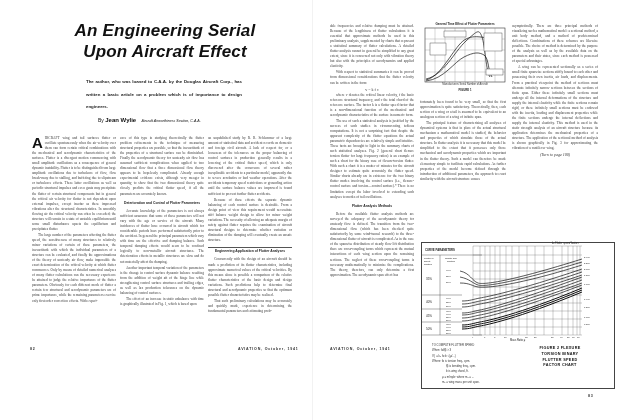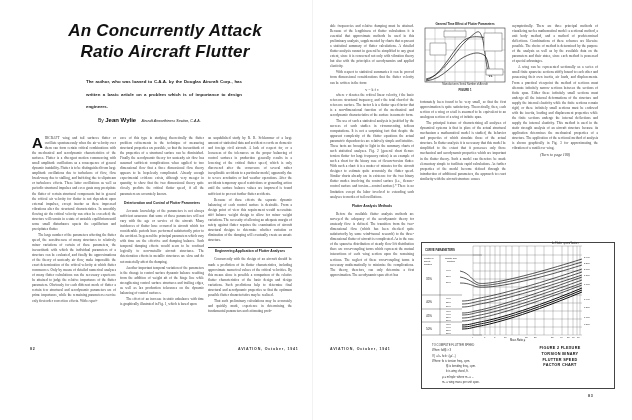--- a/index.html
+++ b/index.html
@@ -32,22 +32,22 @@
   .tbl-head { position:absolute; left:3px; top:5px; font-family:"Liberation Sans", sans-serif; font-size:2.8px; font-weight:bold; color:#222; }
 </style>
 </head>
 <body>
 
 <div class="spread">
 
   <div class="gutter"></div>
 
   <div class="title">
-    <div>An Concurrently Attack</div>
-    <div>Ratio Aircraft Flutter</div>
+    <div>An Engineering Serial</div>
+    <div>Upon Aircraft Effect</div>
   </div>
   <div class="deck">The author, who was loaned to C.A.A. by the Douglas Aircraft Corp., has written a basic article on a problem which is of importance to design engineers.</div>
   <div class="byline">
     <span>By</span>
     <span class="name">Jean Wylie</span>
     <span class="aff">Aircraft Airworthiness Section, C.A.A.</span>
   </div>
 
   <div class="col" style="left:32px; top:136px; width:84px; height:200px;">
     <p class="first"><span class="drop">A</span><span>IRCRAFT wing and tail surfaces flutter or oscillate spontaneously when the air velocity over them can form certain critical combinations with the mechanical and aerodynamic characteristics of the surfaces. Flutter is a divergent motion commencing with small amplitude oscillations as a consequence of general dynamic instability. Flutter is to be distinguished from large amplitude oscillations due to turbulence of flow, flow break-away due to stalling, and buffeting due to slipstream or turbulence effects. These latter oscillations as well as periodic structural impulses and even gusts may precipitate the flutter of certain structural components but in general the critical air velocity for flutter is not dependent upon external impulses, except insofar as these impressed vibrations alter the structural characteristics. In smoothly flowing air the critical velocity can often be exceeded; the structure will remain in a state of unstable equilibrium until some small disturbance upsets the equilibrium and precipitates flutter.</span></p>

